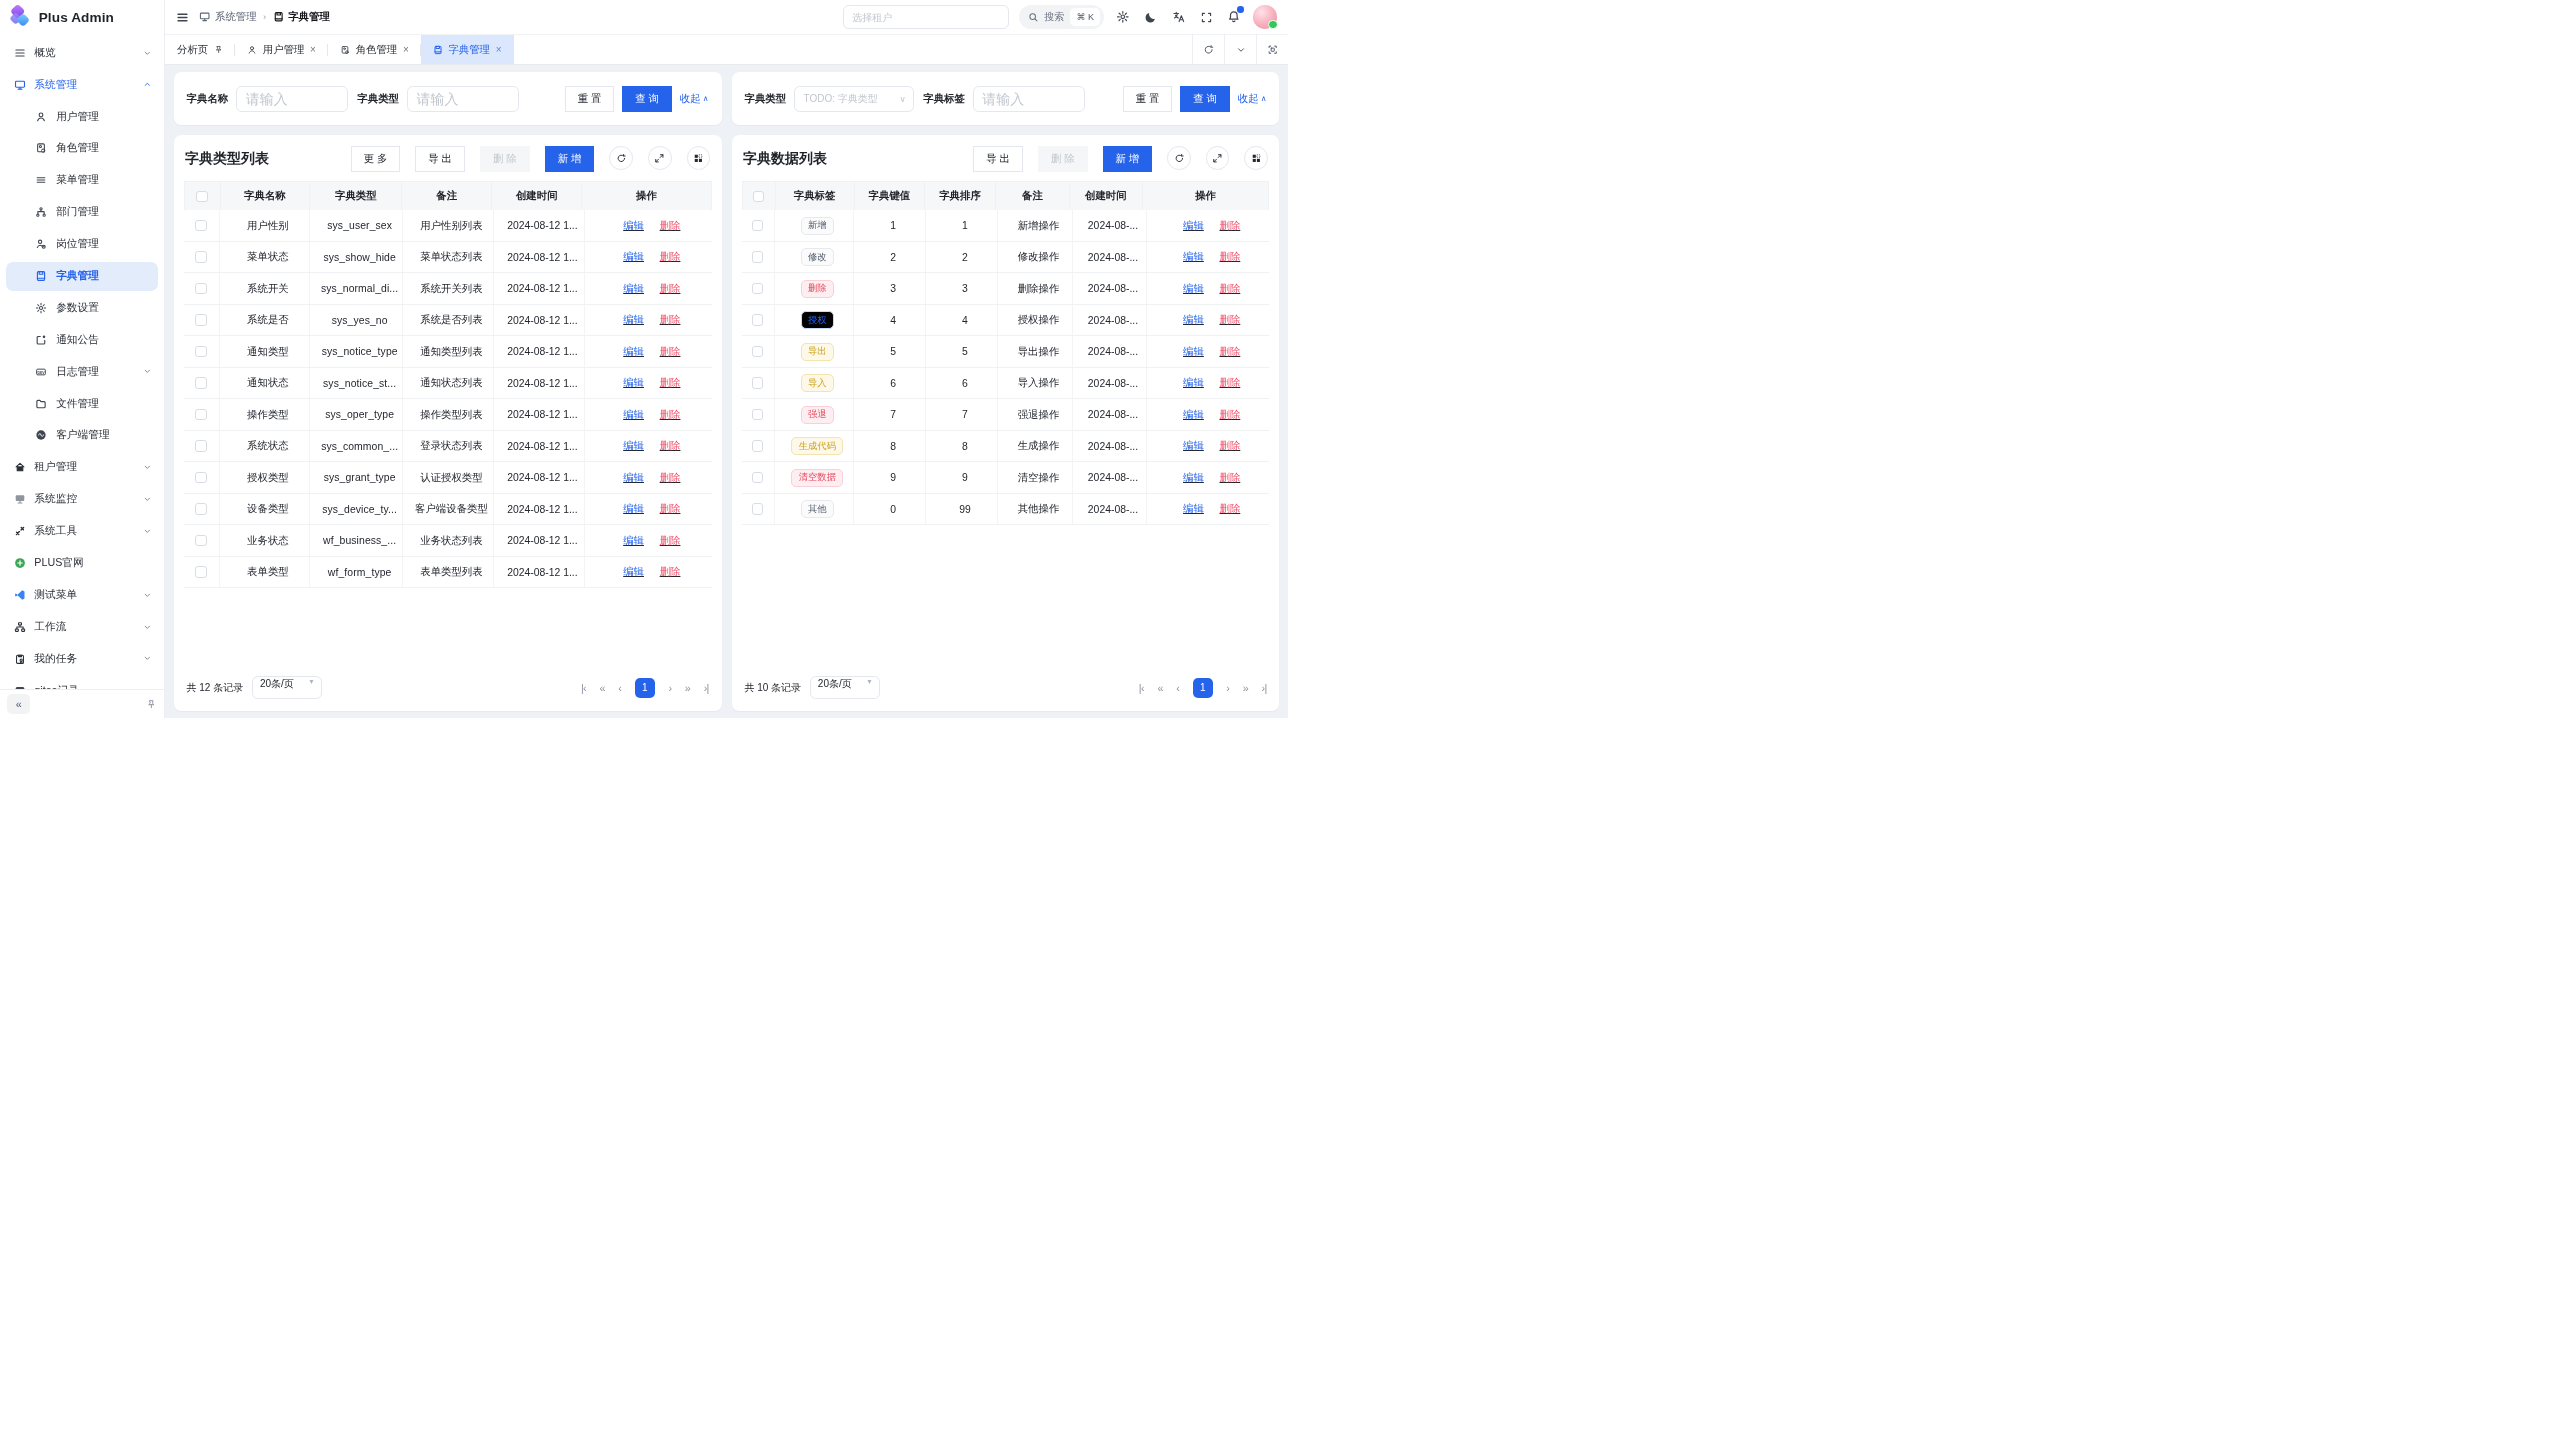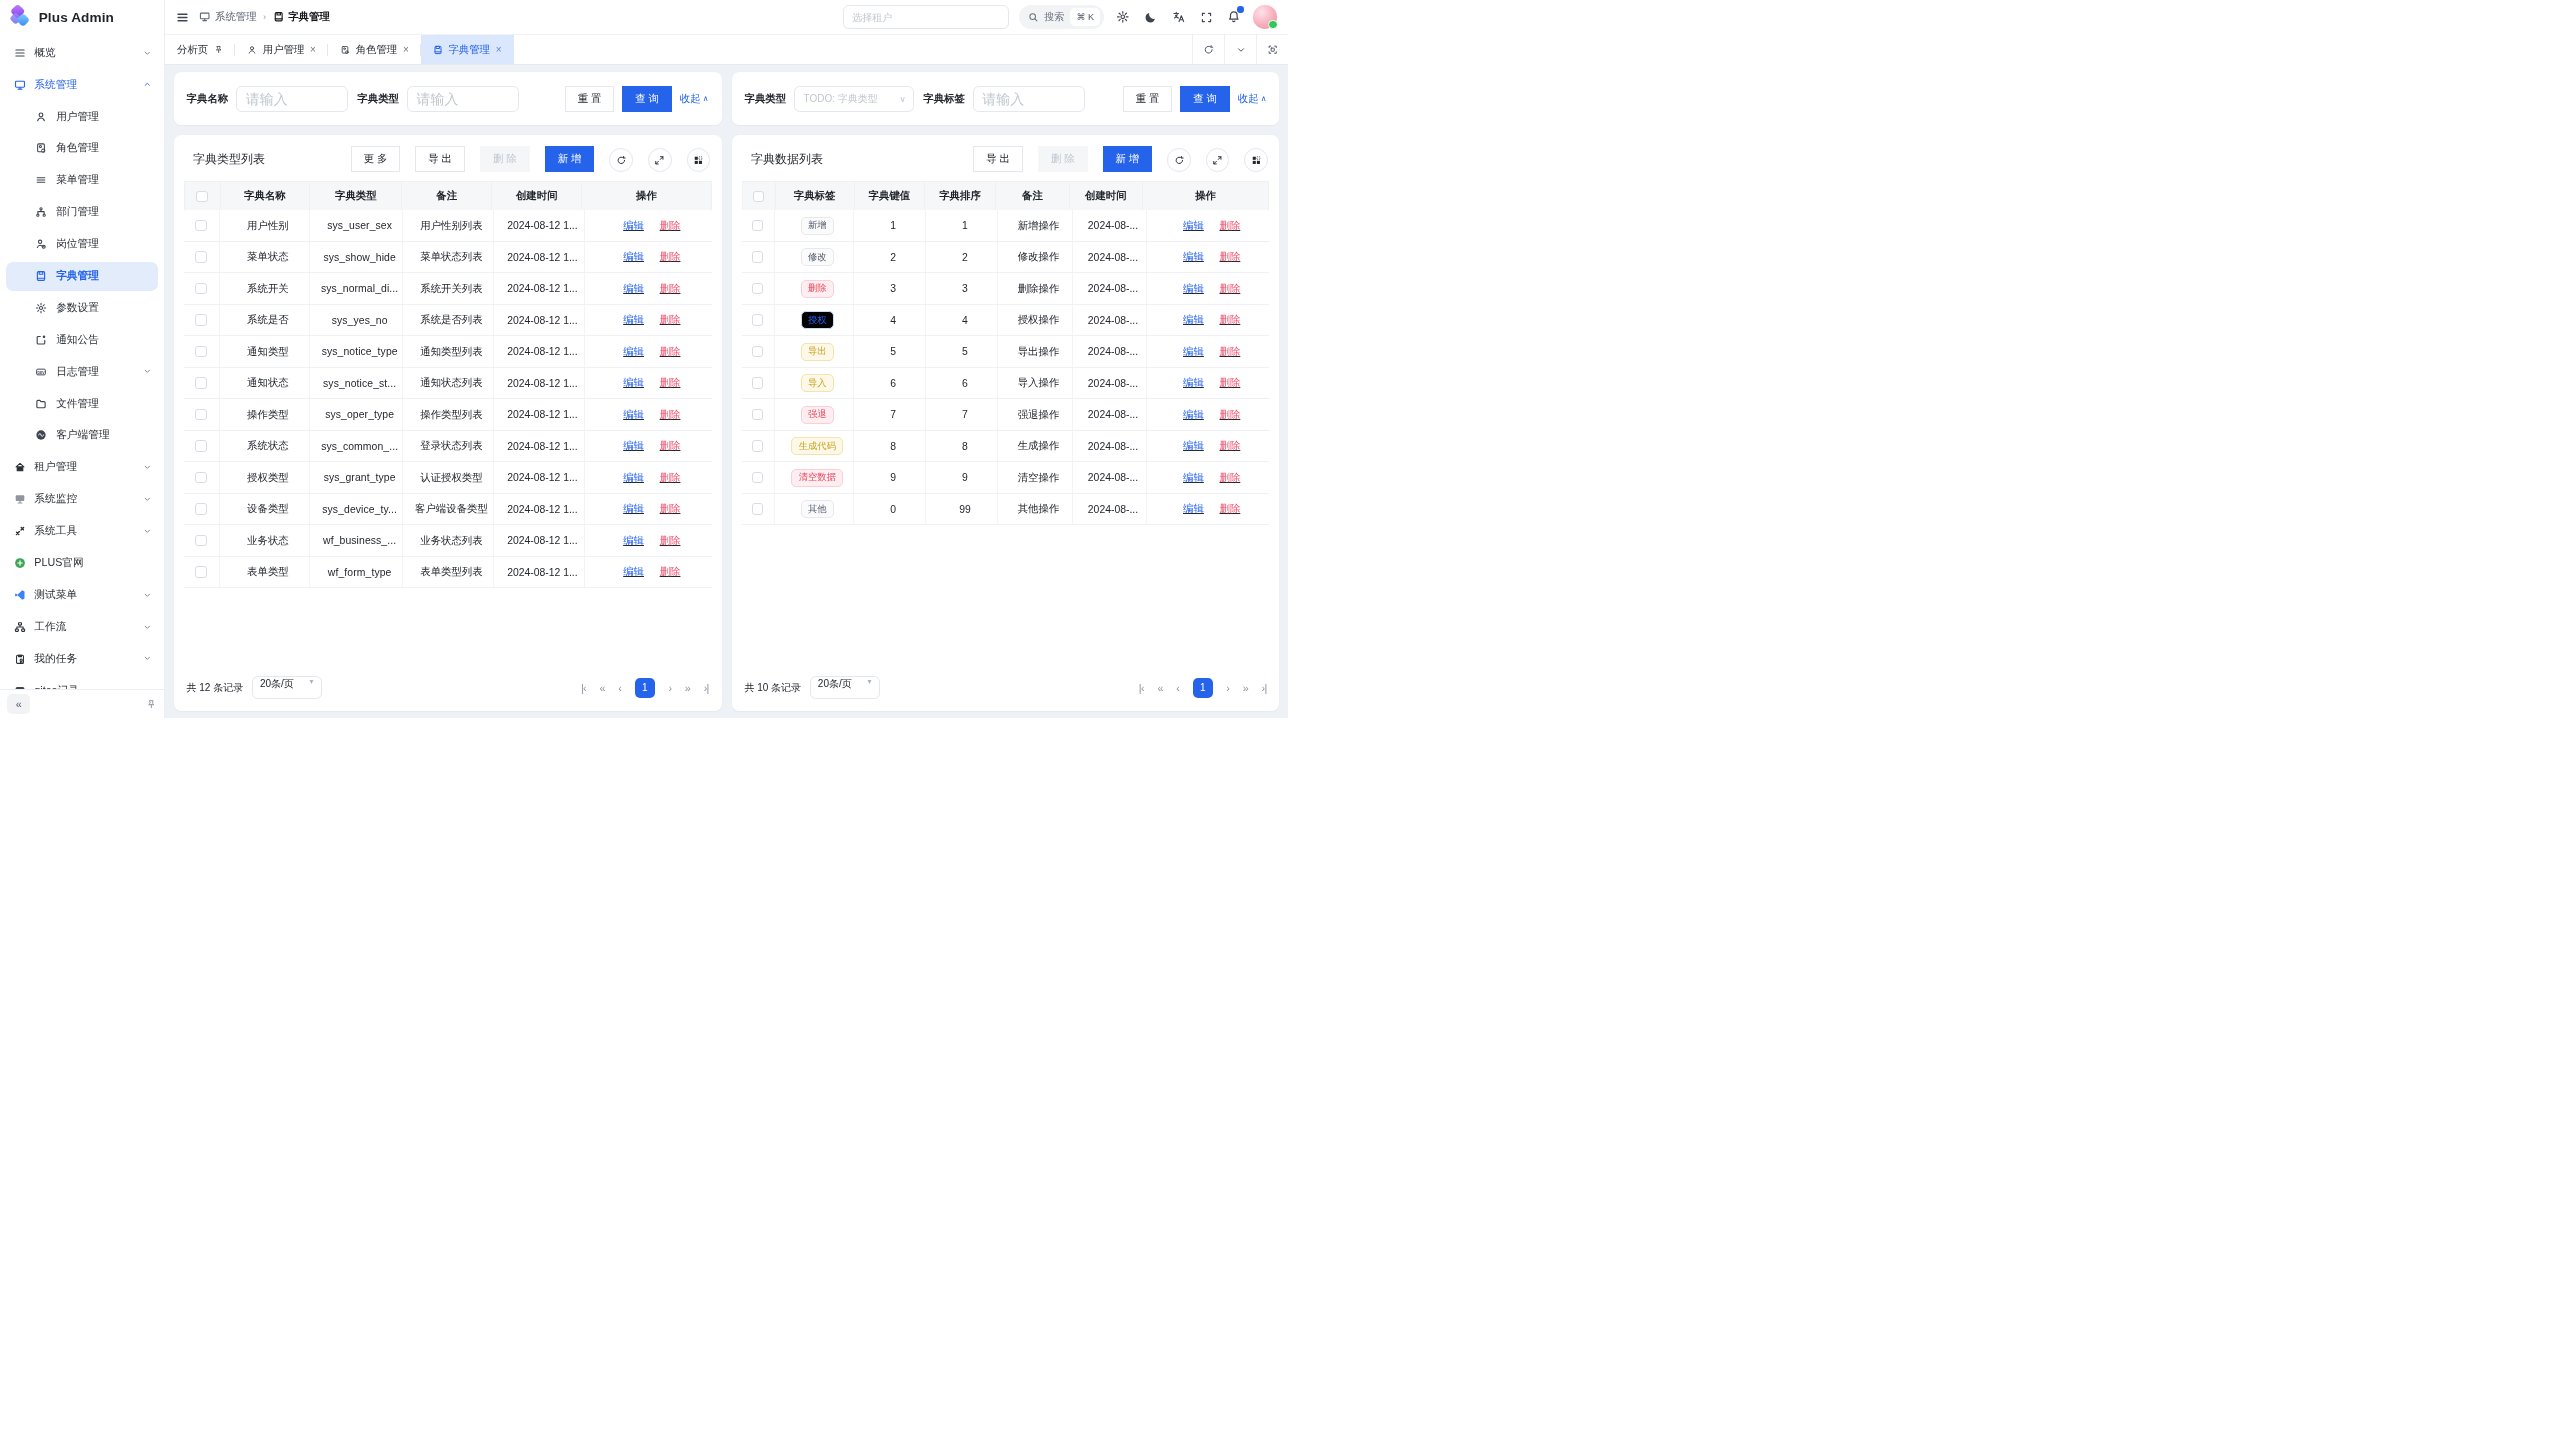--- a/index.html
+++ b/index.html
@@ -75,22 +75,22 @@
   .sactions{margin-left:auto;display:flex;align-items:center;gap:7.9px;}
   .btn{height:26px;padding:0 12px;border-radius:0;display:inline-flex;align-items:center;justify-content:center;font-size:10.4px;cursor:pointer;border:0.7px solid transparent;white-space:nowrap;background:#fff;}
   .btn.plain{border-color:#e4e7ed;color:#23272e;}
   .btn.primary{background:#2563eb;color:#fff;}
   .btn.disabled{background:#f5f6f8;color:#c2c7d0;cursor:default;}
   .collapse-link{color:#2563eb;display:flex;align-items:center;gap:2.1px;font-size:10.4px;cursor:pointer;white-space:nowrap;}
   .collapse-link .up{font-size:7.9px;}
 
   .list-card{margin-top:10px;flex:1;display:flex;flex-direction:column;padding:8.6px 10px 7.2px;min-height:0;}
   .list-head{display:flex;align-items:center;margin:2.1px 1.4px 9.3px;flex:none;}
-  .list-title{font-size:12px;font-weight:400;margin-left:8px;}
-  .ltools{margin-left:auto;display:flex;align-items:flex-end;gap:15px;}
+  .list-title{font-size:14px;font-weight:700;}
+  .ltools{margin-left:auto;display:flex;align-items:flex-start;gap:15px;}
   .icon-btn{width:23.6px;height:23.6px;border-radius:50%;border:0.7px solid #e4e7ed;display:flex;align-items:center;justify-content:center;color:#23272e;background:#fff;cursor:pointer;flex:none;}
 
   .thead{display:grid;background:#f6f7f9;height:29px;align-items:stretch;font-weight:700;font-size:10.4px;border:0.7px solid #eff1f3;border-bottom:none;flex:none;}
   .tr{display:grid;height:31.5px;border-bottom:0.7px solid #f0f1f3;font-size:10.4px;color:#23272e;flex:none;gap:7px;}
   .th,.td{display:flex;align-items:center;justify-content:center;text-align:center;border-right:0.7px solid #eff1f3;overflow:hidden;white-space:nowrap;padding:0 4.3px;}
   .td{border-right:0.7px solid #f3f4f6;}
   .th:last-child,.td:last-child{border-right:none;}
   .gL{grid-template-columns:36px 1.05fr 1.08fr 1.05fr 1.06fr 1.5fr;}
   .gR{grid-template-columns:33px 1.12fr 1fr 1fr 1.05fr 1.03fr 1.78fr;}
   .cb{width:11.4px;height:11.4px;border:0.7px solid #d8dce3;border-radius:2.9px;background:#fff;cursor:pointer;}

